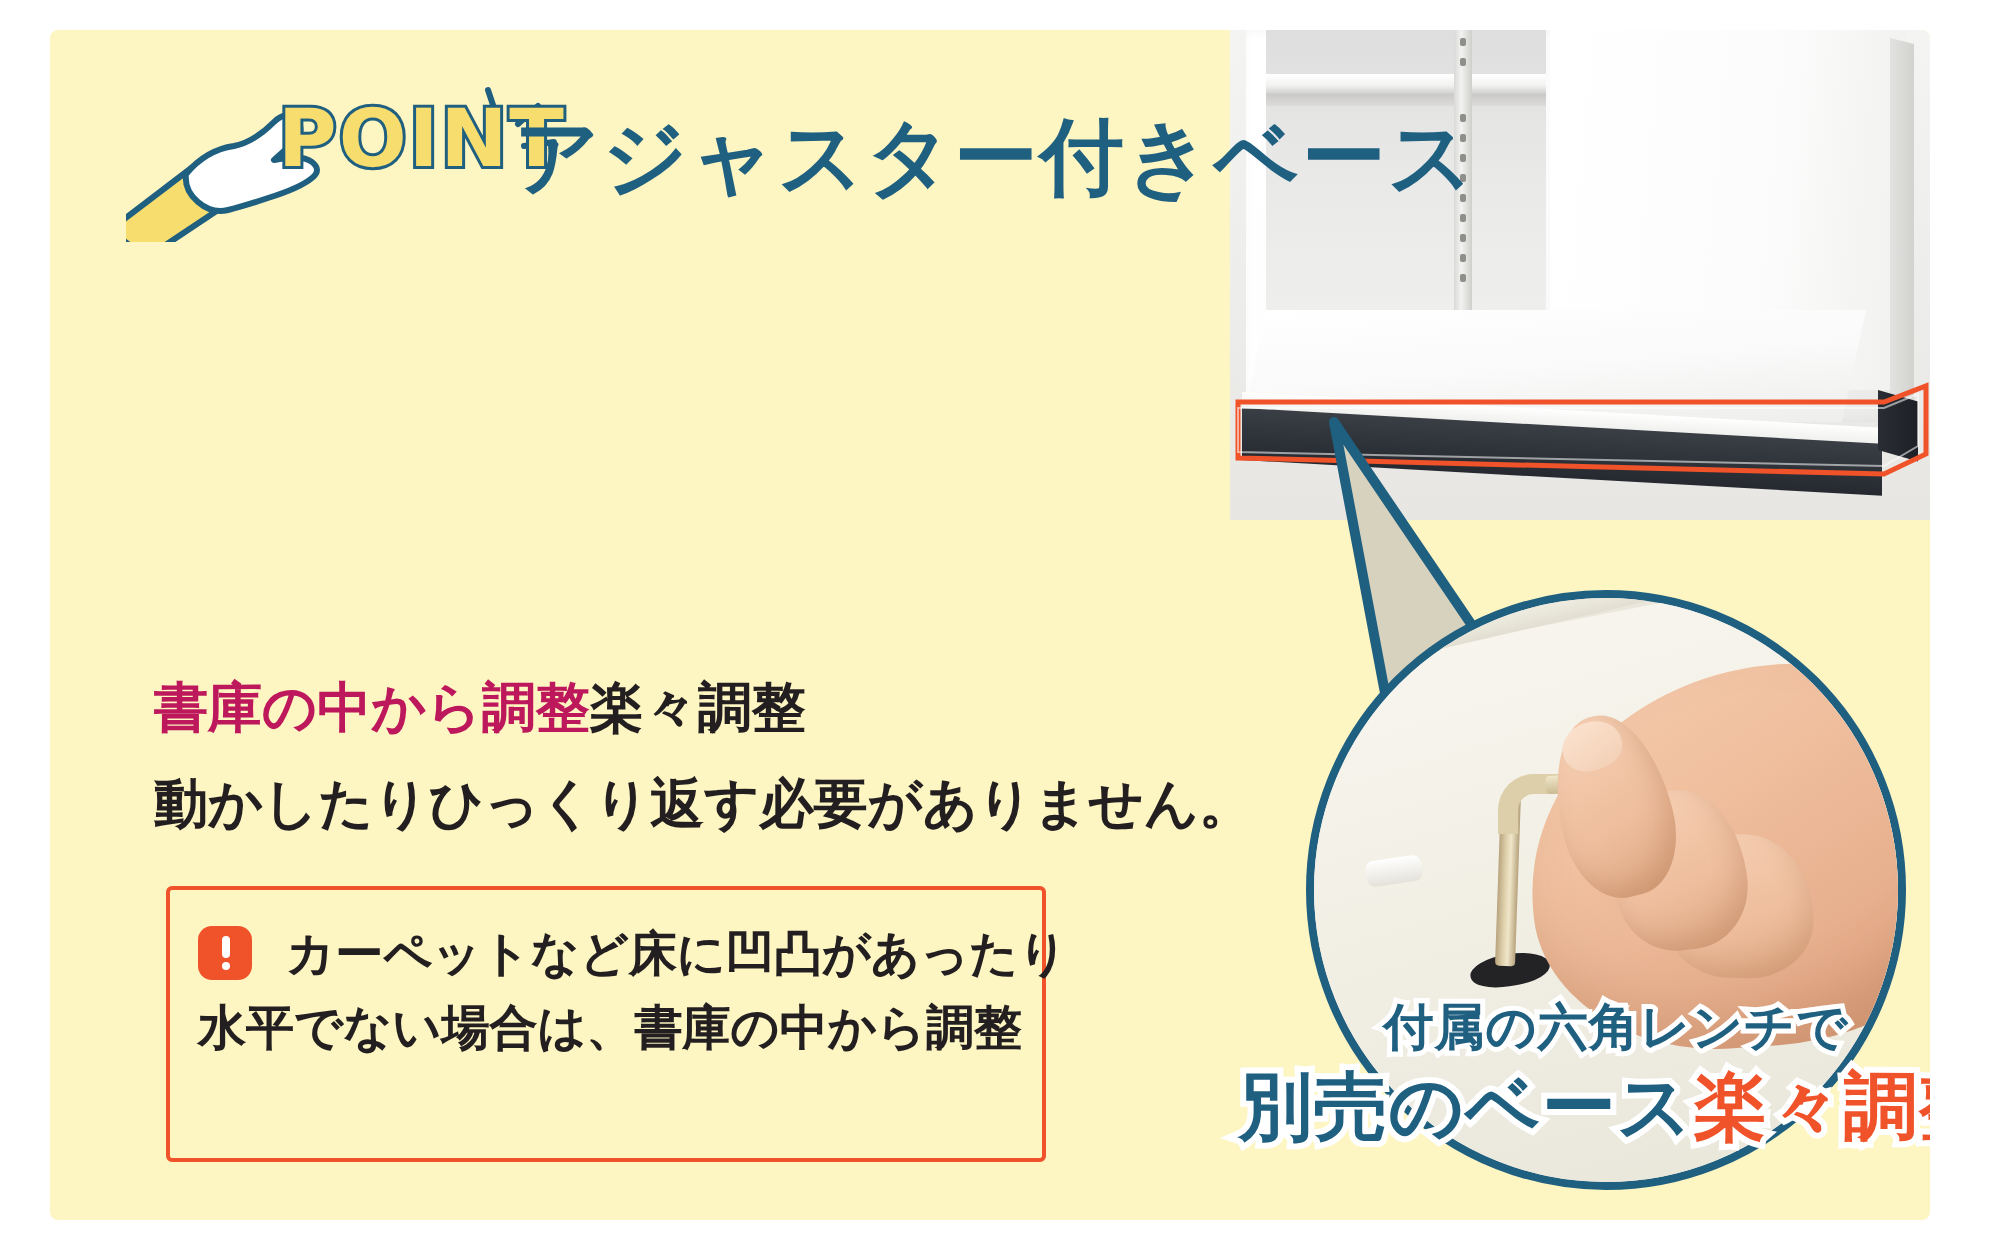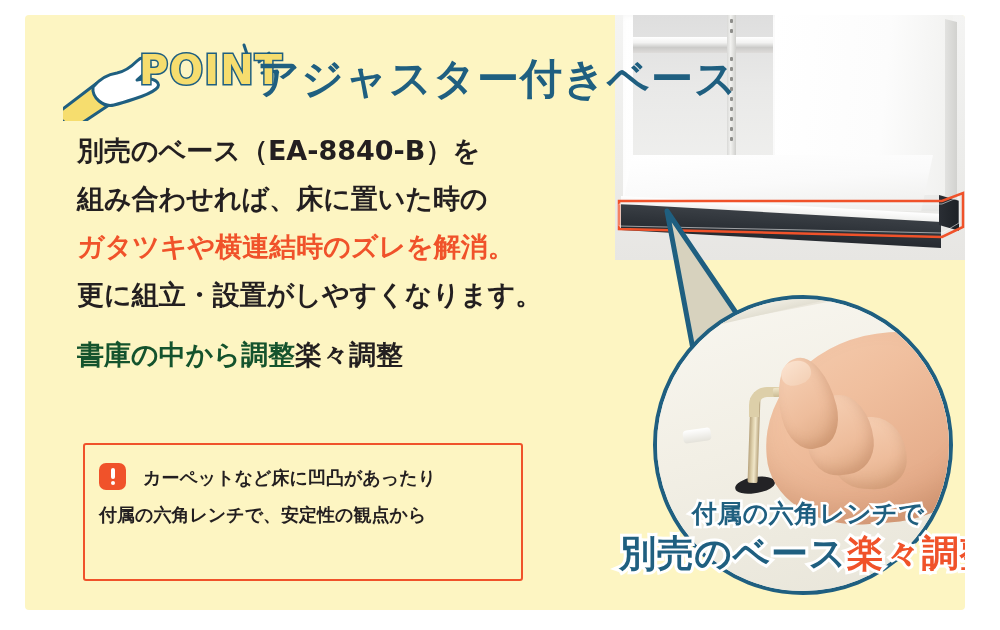--- a/index.html
+++ b/index.html
@@ -286,21 +286,21 @@
   }
   .body-line {
     font-size: 27px;
     line-height: 48px;
     color: #231f20;
     font-weight: bold;
     white-space: nowrap;
     font-family: "DejaVu Sans", sans-serif;
   }
   .body-line.accent { color: #f0522a; }
-  .body-line .accent { color: #14532d; }
+  .body-line .accent { color: #be185d; }
 
   .body-copy2 {
     position: absolute;
     left: 52px;
     top: 316px;
     width: 560px;
   }
 
   
   .note-box {
@@ -314,21 +314,21 @@
     box-sizing: border-box;
     background: transparent;
   }
   .note-inner {
     position: absolute;
     left: 14px;
     top: 14px;
     right: 10px;
   }
   .note-line {
-    font-size: 18px;
+    font-size: 24px;
     line-height: 37px;
     color: #231f20;
     font-weight: bold;
     white-space: nowrap;
     font-family: "DejaVu Sans", sans-serif;
   }
   .note-line.first { padding-left: 44px; }
   .warn-icon {
     position: absolute;
     left: 14px;
@@ -455,36 +455,31 @@
           <line x1="185" y1="14" x2="181" y2="2"></line>
           <line x1="196" y1="19" x2="206" y2="10"></line>
           <line x1="199" y1="30" x2="214" y2="28"></line>
         </g>
       </svg>
       <div class="point-text">POINT</div>
     </div>
 
     <div class="headline">アジャスター付きベース</div>
 
-    <div class="body-copy">
-      <div class="body-line">別売のベース（EA-8840-B）を</div>
-      <div class="body-line">組み合わせれば、床に置いた時の</div>
-      <div class="body-line accent">ガタツキや横連結時のズレを解消。</div>
-      <div class="body-line">更に組立・設置がしやすくなります。</div>
-    </div>
 
     <div class="body-copy2">
       <div class="body-line"><span class="accent">書庫の中から調整</span><span>楽々調整</span></div>
+      <div class="body-line">動かしたりひっくり返す必要がありません。</div>
     </div>
 
     <div class="note-box">
       <div class="warn-icon"></div>
       <div class="note-inner">
         <div class="note-line first">カーペットなど床に凹凸があったり</div>
-        <div class="note-line">付属の六角レンチで、安定性の観点から</div>
+        <div class="note-line">水平でない場合は、書庫の中から調整</div>
       </div>
     </div>
 
     <div class="caption">
       <div class="caption-sub">付属の六角レンチで</div>
       <div class="caption-main"><span>別売のベース</span><span class="accent">楽々調整</span></div>
     </div>
 
   </div>
 </div>

